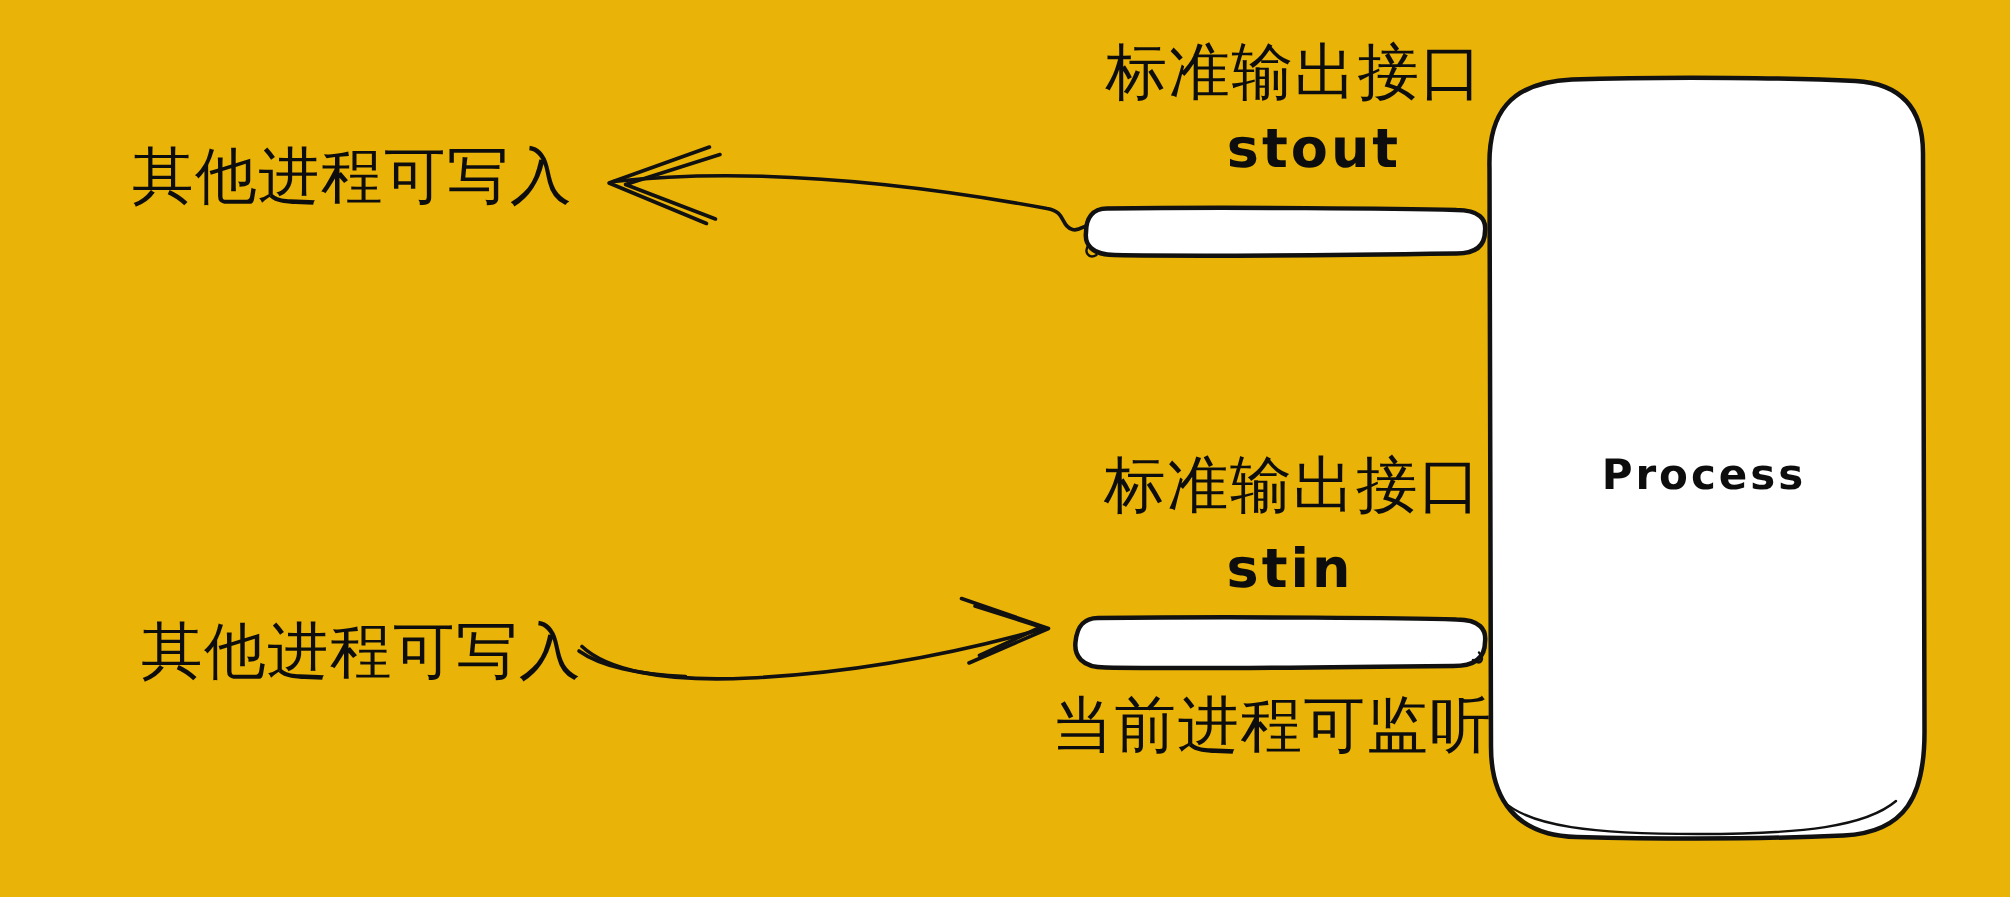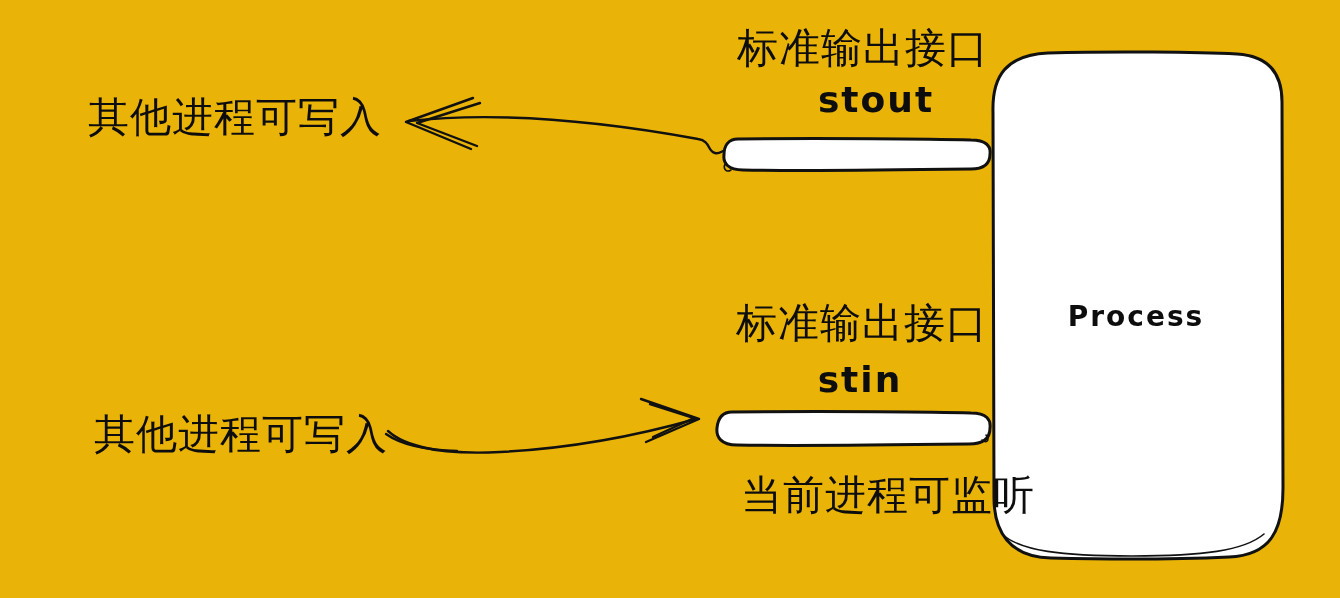--- a/index.html
+++ b/index.html
@@ -40,21 +40,21 @@
   .centered {
     transform: translateX(-50%);
   }
   
   .stdout-title-zh   { left: 863px; top: 28px;  }
   .stdout-title-en   { left: 876px; top: 82px;  }
   .stdout-listener   { left: 88px;  top: 97px;  }
   .stdin-title-zh    { left: 862px; top: 303px; }
   .stdin-title-en    { left: 860px; top: 362px; text-align: right; }
   .stdin-writer      { left: 94px;  top: 414px; }
-  .stdin-internal    { left: 741px; top: 463px; margin-top: 12px; }
+  .stdin-internal    { left: 701px; top: 463px; }
   .process-zh        { left: 1138px; top: 251px; }
   .process-en        { left: 1136px; top: 303px; font-size: 28px; }
 </style>
 </head>
 <body>
 
 <div class="stage">
 
   <svg width="1340" height="598" viewBox="0 0 1340 598">
     <g fill="none" stroke="#111111" stroke-linecap="round" stroke-linejoin="round">

